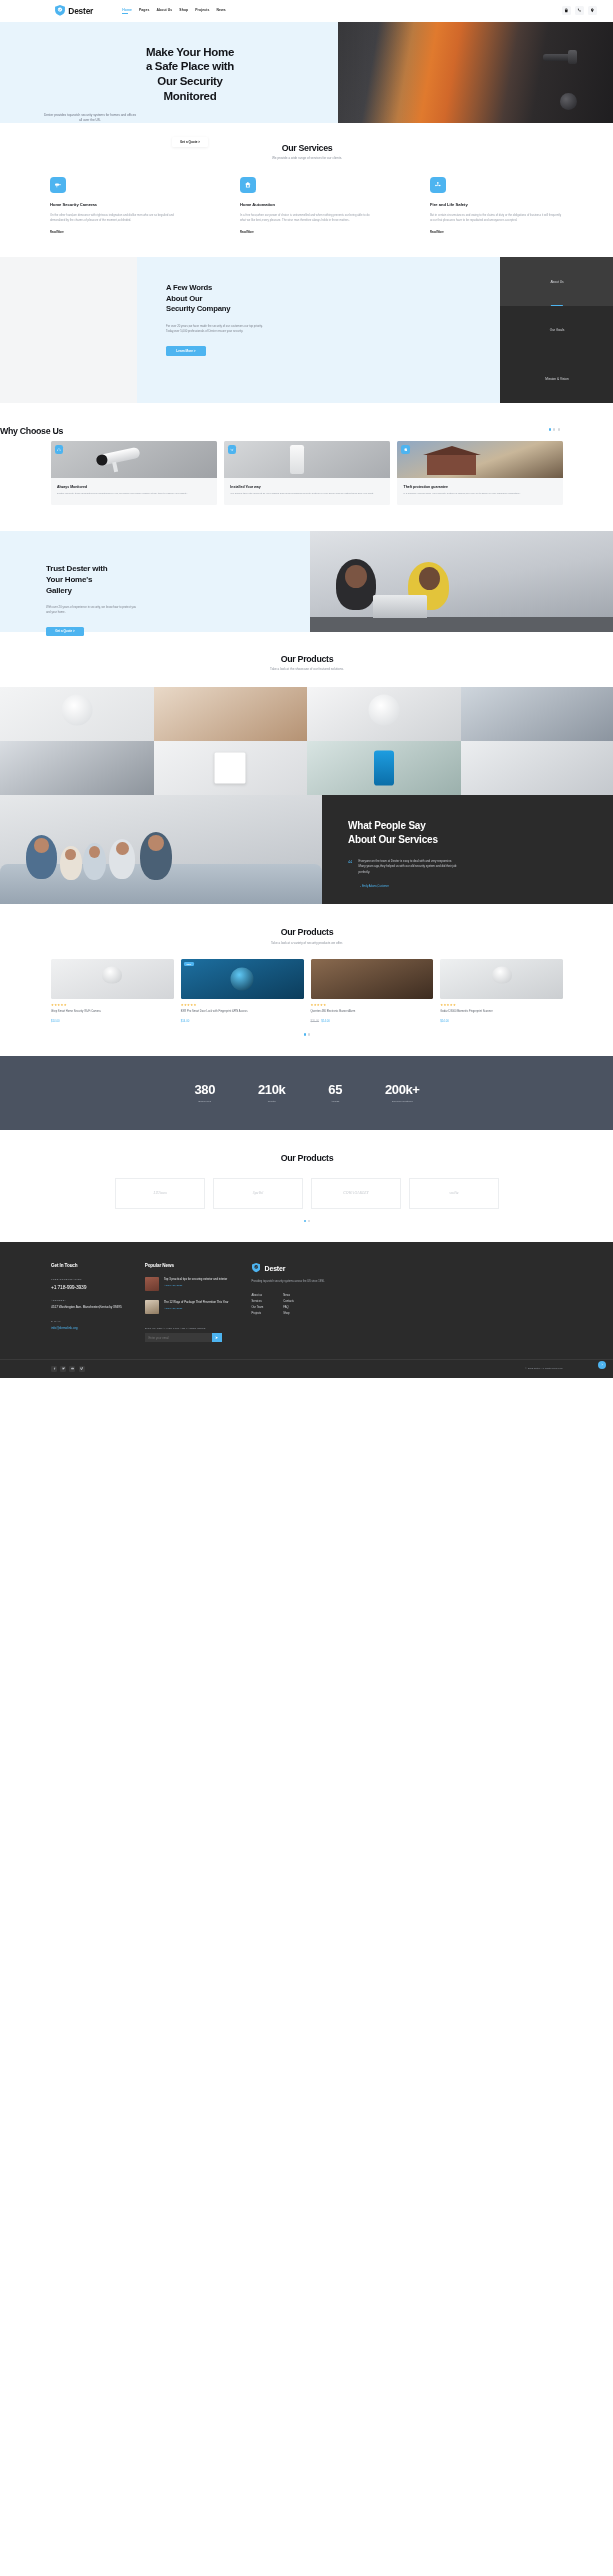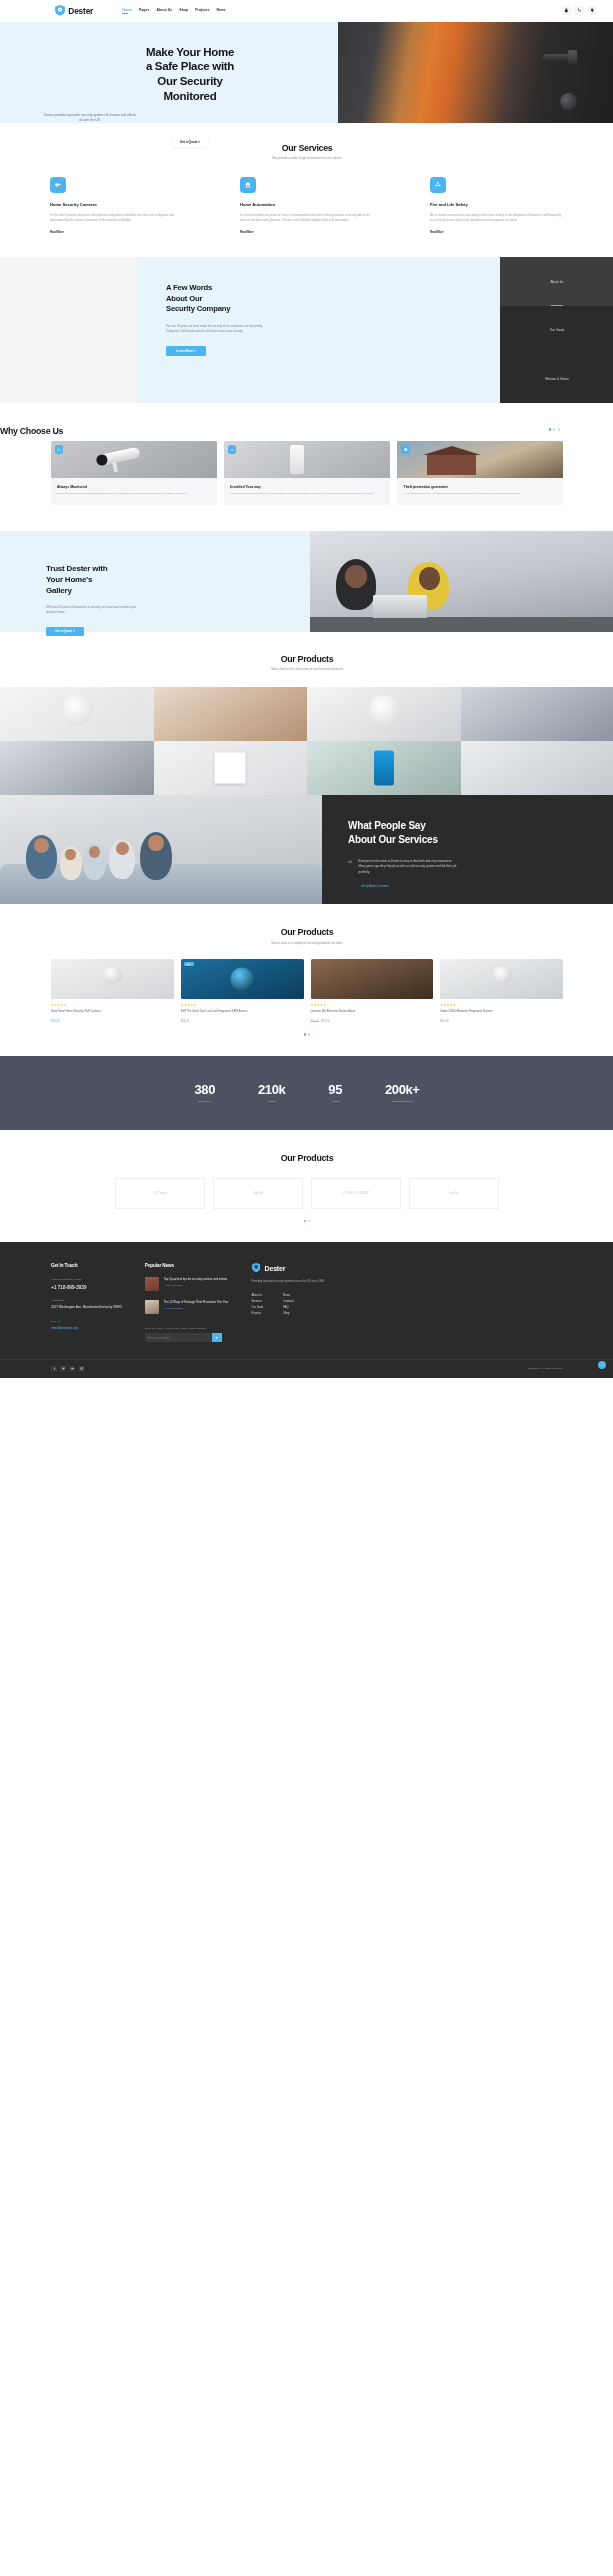--- a/index.html
+++ b/index.html
@@ -562,21 +562,21 @@
   <section class="stats">
     <div class="stat">
       <div class="n">380</div>
       <div class="l">Employees</div>
     </div>
     <div class="stat">
       <div class="n">210k</div>
       <div class="l">Clients</div>
     </div>
     <div class="stat">
-      <div class="n">95</div>
+      <div class="n">65</div>
       <div class="l">Awards</div>
     </div>
     <div class="stat">
       <div class="n">200k+</div>
       <div class="l">Devices Monitored</div>
     </div>
   </section>
 
   <section class="brands">
     <h2 class="sec-title">Our Products</h2>

